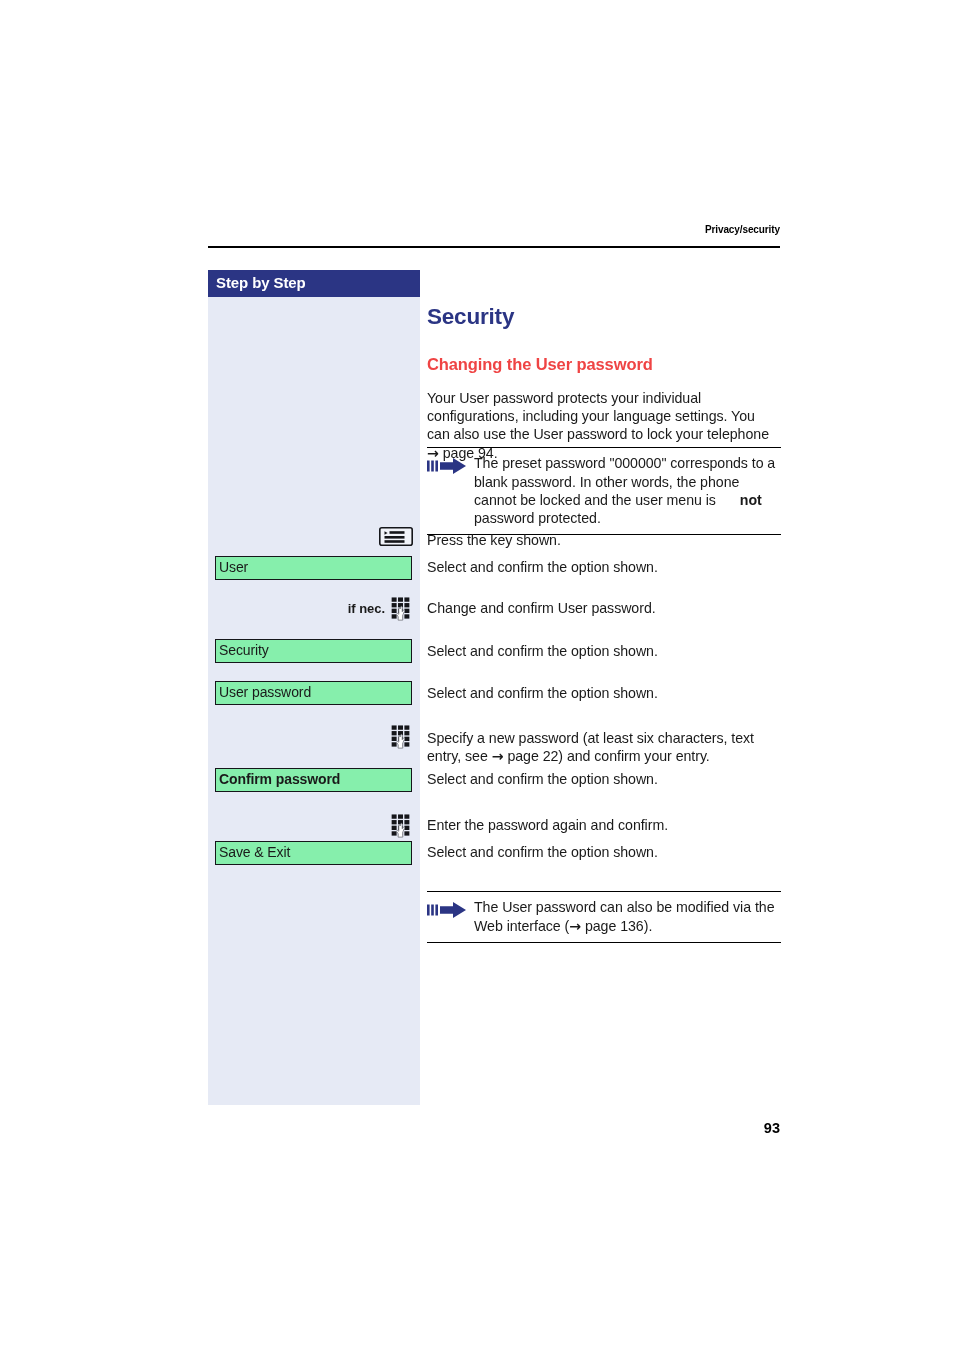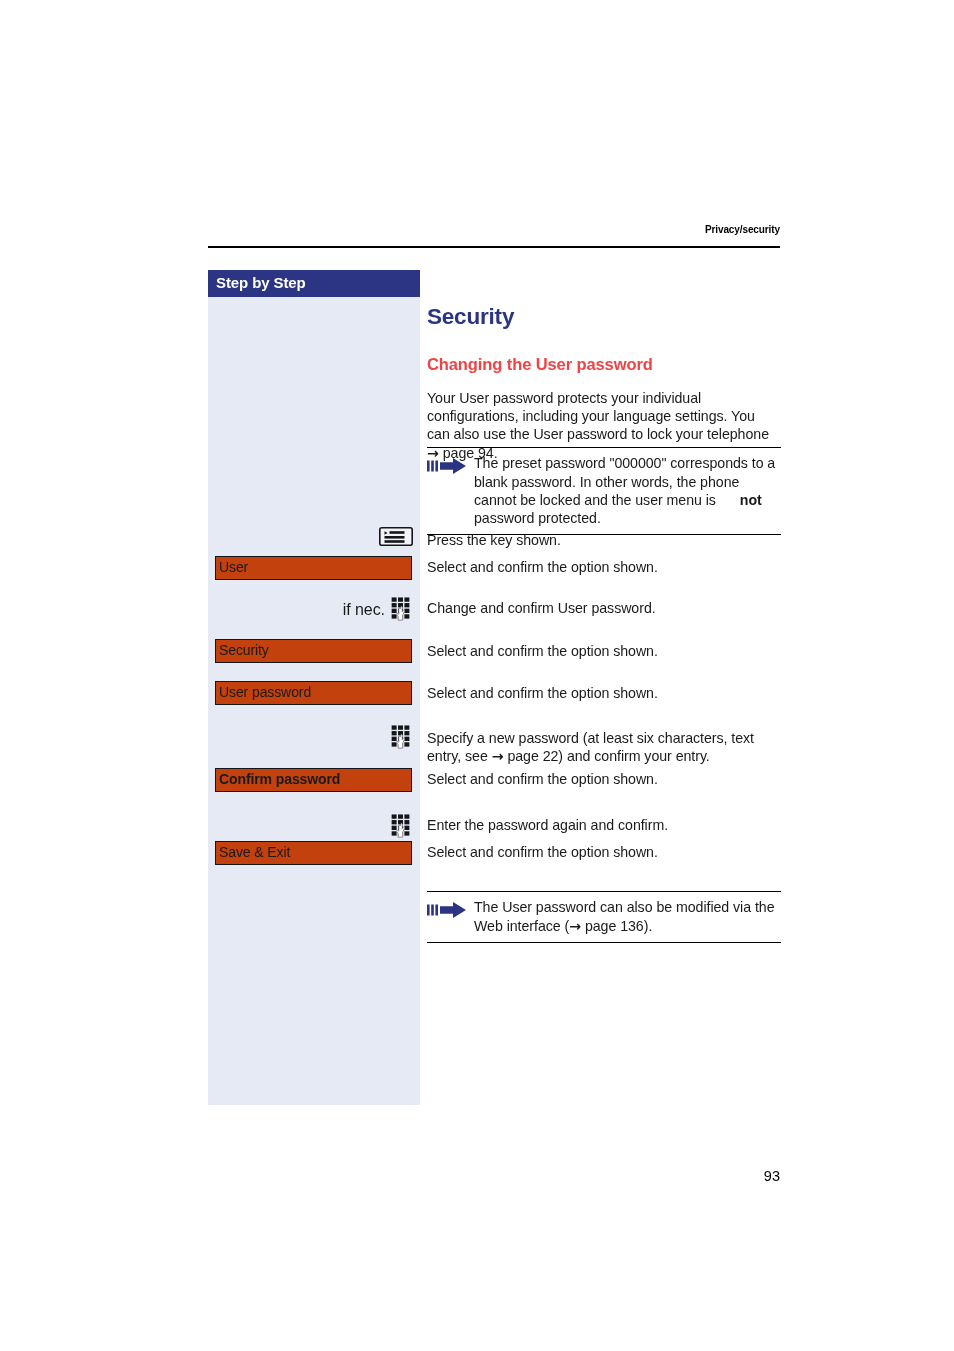--- a/index.html
+++ b/index.html
@@ -134,21 +134,21 @@
     width: 40px;
     height: 18px;
   }
 
   
   .step-label-box {
     position: absolute;
     left: 215px;
     width: 197px;
     height: 24px;
-    background: #c2410c;
+    background: #86efac;
     border: 1.6px solid #15161a;
     box-sizing: border-box;
   }
   .step-label-box span {
     position: absolute;
     left: 3px;
     top: 2px;
     font-size: 14px;
     color: #1a1a1a;
     letter-spacing: -0.1px;
@@ -158,22 +158,22 @@
     left: 427px;
     width: 356px;
     font-size: 14.2px;
     line-height: 18.2px;
     color: #1a1a1a;
     letter-spacing: -0.05px;
   }
 
   .ifnec {
     position: absolute;
-    font-size: 16px;
-    font-weight: normal;
+    font-size: 13px;
+    font-weight: bold;
     color: #1a1a1a;
     text-align: right;
     letter-spacing: -0.05px;
   }
 
   
   .icon-key {
     position: absolute;
     width: 34px;
     height: 19px;
@@ -185,23 +185,22 @@
   }
 
   
   .page-num {
     position: absolute;
     left: 700px;
     top: 1120px;
     width: 80px;
     text-align: right;
     font-size: 14.5px;
-    font-weight: normal;
+    font-weight: bold;
     color: #000000;
-    margin-top: 48px;
   }
 
   b, strong { font-weight: bold; padding-left: 20px; }
   .arrowglyph { font-family: "DejaVu Sans", sans-serif; font-weight: bold; }
 </style>
 </head>
 <body>
 
 <div class="page">
 

